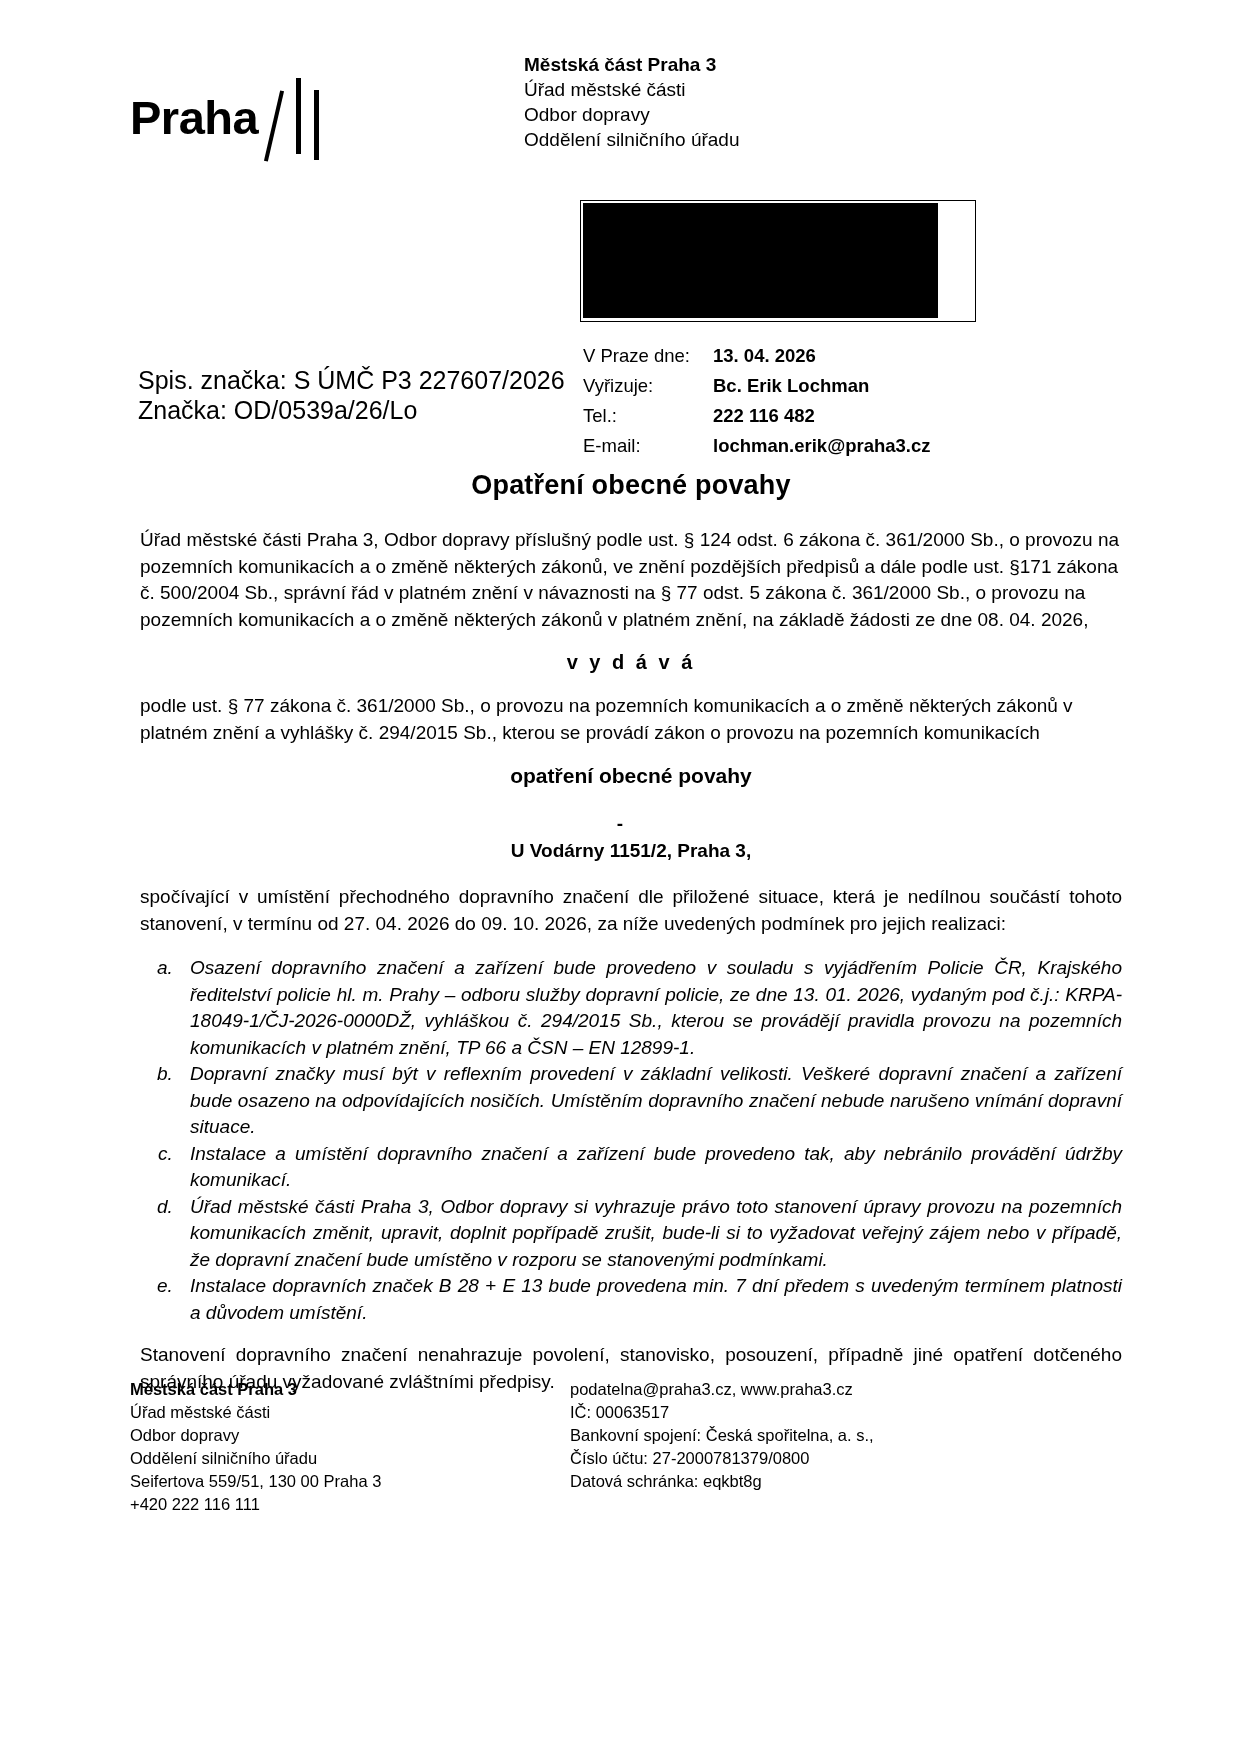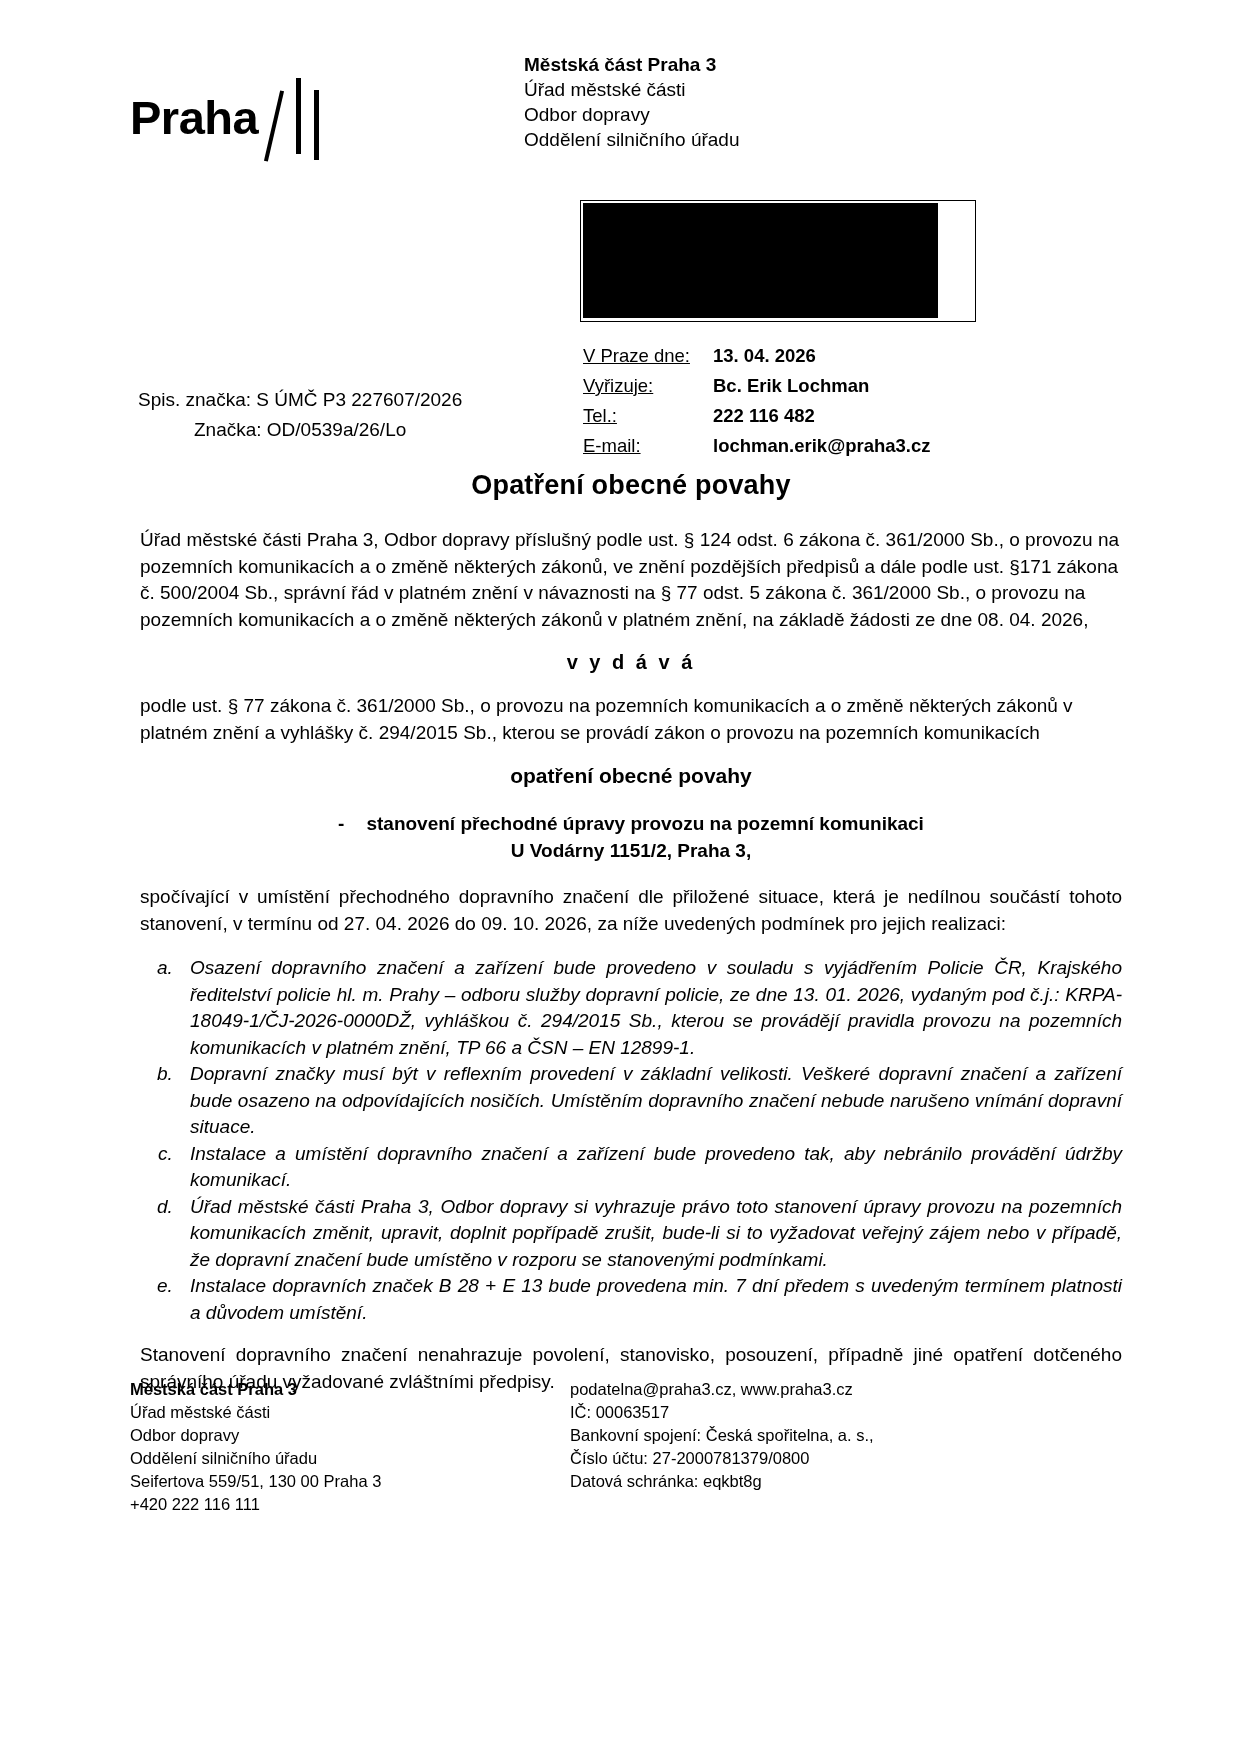--- a/index.html
+++ b/index.html
@@ -102,42 +102,40 @@
     top: 2px;
     width: 355px;
     height: 115px;
     background: #000000;
   }
 
   
   .refs {
     position: absolute;
     left: 138px;
-    top: 385px;
-    font-size: 19px;
+    top: 365px;
+    font-size: 25px;
     line-height: 30px;
-    text-align: center;
   }
   .refs div { white-space: nowrap; }
 
   .contact {
     position: absolute;
     left: 583px;
     top: 341px;
     font-size: 18.5px;
     line-height: 30px;
   }
   .contact-row {
     display: flex;
     white-space: nowrap;
   }
   .contact-label {
     width: 130px;
     flex: none;
-    text-decoration: underline;
   }
   .contact-value {
     font-weight: bold;
   }
 
   
   .body-area {
     position: absolute;
     left: 140px;
     top: 470px;
@@ -286,21 +284,20 @@
 
     <div class="center-bold">v y d á v á</div>
 
     <p class="para">podle ust. § 77 zákona č. 361/2000 Sb., o provozu na pozemních komunikacích a o změně některých zákonů v platném znění a vyhlášky č. 294/2015 Sb., kterou se provádí zákon o provozu na pozemních komunikacích</p>
 
     <div class="center-bold-plain">opatření obecné povahy</div>
 
     <div class="subject">
       <div class="subject-line1">
         <span class="subject-dash">-</span>
-        <span>stanovení přechodné úpravy provozu na pozemní komunikaci</span>
       </div>
       <div class="subject-line2">U Vodárny 1151/2, Praha 3,</div>
     </div>
 
     <p class="para justify">spočívající v umístění přechodného dopravního značení dle přiložené situace, která je nedílnou součástí tohoto stanovení, v termínu od 27. 04. 2026 do 09. 10. 2026, za níže uvedených podmínek pro jejich realizaci:</p>
 
     <ol class="conditions">
       <li>Osazení dopravního značení a zařízení bude provedeno v souladu s vyjádřením Policie ČR, Krajského ředitelství policie hl. m. Prahy – odboru služby dopravní policie, ze dne 13. 01. 2026, vydaným pod č.j.: KRPA-18049-1/ČJ-2026-0000DŽ, vyhláškou č. 294/2015 Sb., kterou se provádějí pravidla provozu na pozemních komunikacích v platném znění, TP 66 a ČSN – EN 12899-1.</li>
       <li>Dopravní značky musí být v reflexním provedení v základní velikosti. Veškeré dopravní značení a zařízení bude osazeno na odpovídajících nosičích. Umístěním dopravního značení nebude narušeno vnímání dopravní situace.</li>
       <li>Instalace a umístění dopravního značení a zařízení bude provedeno tak, aby nebránilo provádění údržby komunikací.</li>

